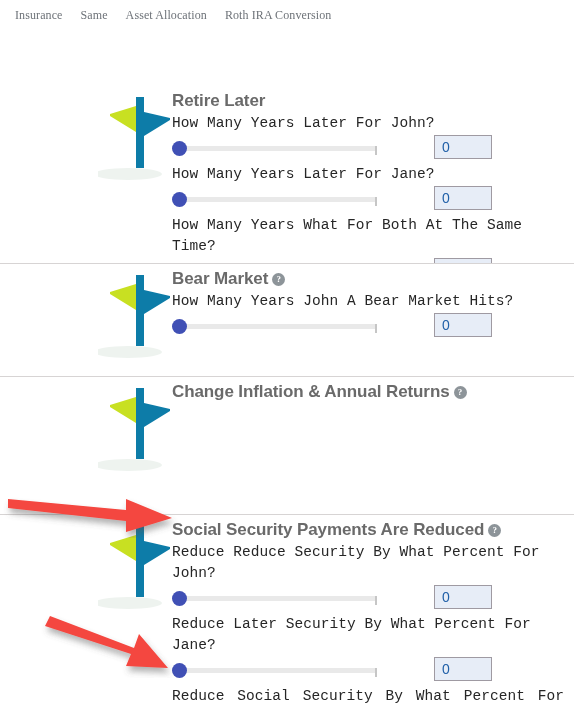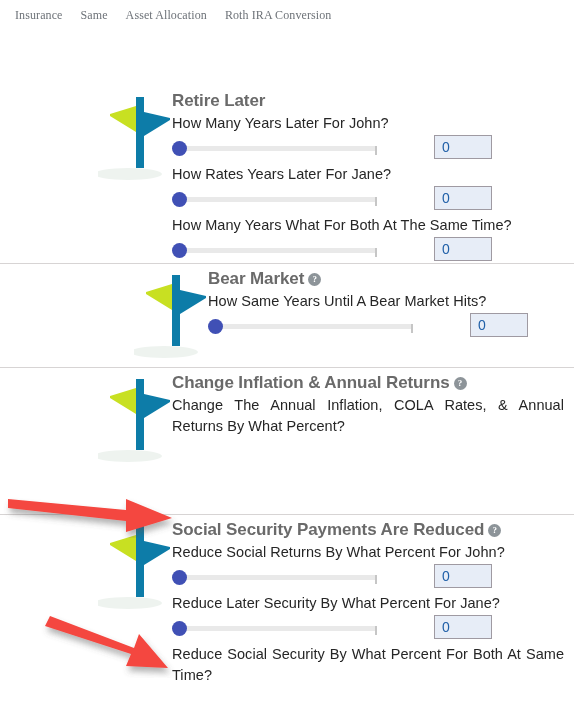--- a/index.html
+++ b/index.html
@@ -96,20 +96,21 @@
     cursor: pointer;
     font-family: "Liberation Serif", serif;
   }
 
   .q-label {
     font-size: 14.5px;
     color: #262626;
     line-height: 21px;
     margin: 0;
     letter-spacing: 0.05px;
+    font-family: Liberation Mono, monospace;
   }
   .q-label.justify {
     text-align: justify;
     text-align-last: left;
     width: 392px;
   }
 
   
   .slider-row {
     position: relative;
@@ -212,21 +213,21 @@
           <div class="slider">
             <div class="track">
               <div class="track-end"></div>
             </div>
             <div class="fill" style="width:0px;"></div>
             <div class="knob" style="left:0px;"></div>
           </div>
           <input class="valuebox" readonly="" value="0" style="">
         </div>
 
-        <div class="q-label">How Rates Years Later For Jane?</div>
+        <div class="q-label">How Many Years Later For Jane?</div>
         <div class="slider-row">
           <div class="slider">
             <div class="track">
               <div class="track-end"></div>
             </div>
             <div class="fill" style="width:0px;"></div>
             <div class="knob" style="left:0px;"></div>
           </div>
           <input class="valuebox" readonly="" value="0" style="">
         </div>
@@ -240,69 +241,68 @@
             <div class="fill" style="width:0px;"></div>
             <div class="knob" style="left:0px;"></div>
           </div>
           <input class="valuebox" readonly="" value="0" style="">
         </div>
 
       </div>
     </div>
   </div>
 
-  <div class="section" style="top:263px;height:104px;padding-left:36px;">
+  <div class="section" style="top:263px;height:104px;">
     <div class="sec-inner">
       <div class="signpost">
         <svg width="78" height="92" viewBox="0 0 78 92">
           <ellipse cx="30" cy="80" rx="34" ry="6" fill="#eef3ef"></ellipse>
           <polygon points="38,3 46,3 46,74 38,74" fill="#0d7ca8"></polygon>
           <polygon points="38,12 12,20 12,22 38,38" fill="#c8e022"></polygon>
           <polygon points="46,18 72,24 72,26 46,42" fill="#0d7ca8"></polygon>
         </svg>
       </div>
       <div class="content">
 
         <div class="sec-title">
           <span>Bear Market</span><span class="help-icon">?</span>
         </div>
 
-        <div class="q-label">How Same Years Until A Bear Market Hits?</div>
+        <div class="q-label">How Many Years John A Bear Market Hits?</div>
         <div class="slider-row">
           <div class="slider">
             <div class="track">
               <div class="track-end"></div>
             </div>
             <div class="fill" style="width:0px;"></div>
             <div class="knob" style="left:0px;"></div>
           </div>
           <input class="valuebox" readonly="" value="0" style="">
         </div>
 
       </div>
     </div>
   </div>
 
-  <div class="section" style="top:367px;height:119px;">
+  <div class="section" style="top:376px;height:119px;">
     <div class="sec-inner">
       <div class="signpost">
         <svg width="78" height="92" viewBox="0 0 78 92">
           <ellipse cx="30" cy="80" rx="34" ry="6" fill="#eef3ef"></ellipse>
           <polygon points="38,3 46,3 46,74 38,74" fill="#0d7ca8"></polygon>
           <polygon points="38,12 12,20 12,22 38,38" fill="#c8e022"></polygon>
           <polygon points="46,18 72,24 72,26 46,42" fill="#0d7ca8"></polygon>
         </svg>
       </div>
       <div class="content">
 
         <div class="sec-title">
           <span>Change Inflation &amp; Annual Returns</span><span class="help-icon">?</span>
         </div>
 
-        <div class="q-label justify">Change The Annual Inflation, COLA Rates, &amp; Annual Returns By What Percent?</div>
 
       </div>
     </div>
   </div>
 
   <div class="section" style="top:486px;height:220px;margin-top:28px;">
     <div class="sec-inner">
       <div class="signpost">
         <svg width="78" height="92" viewBox="0 0 78 92">
           <ellipse cx="30" cy="80" rx="34" ry="6" fill="#eef3ef"></ellipse>
@@ -310,21 +310,21 @@
           <polygon points="38,12 12,20 12,22 38,38" fill="#c8e022"></polygon>
           <polygon points="46,18 72,24 72,26 46,42" fill="#0d7ca8"></polygon>
         </svg>
       </div>
       <div class="content">
 
         <div class="sec-title">
           <span>Social Security Payments Are Reduced</span><span class="help-icon">?</span>
         </div>
 
-        <div class="q-label">Reduce Social Returns By What Percent For John?</div>
+        <div class="q-label">Reduce Reduce Security By What Percent For John?</div>
         <div class="slider-row">
           <div class="slider">
             <div class="track">
               <div class="track-end"></div>
             </div>
             <div class="fill" style="width:0px;"></div>
             <div class="knob" style="left:0px;"></div>
           </div>
           <input class="valuebox" readonly="" value="0" style="">
         </div>

